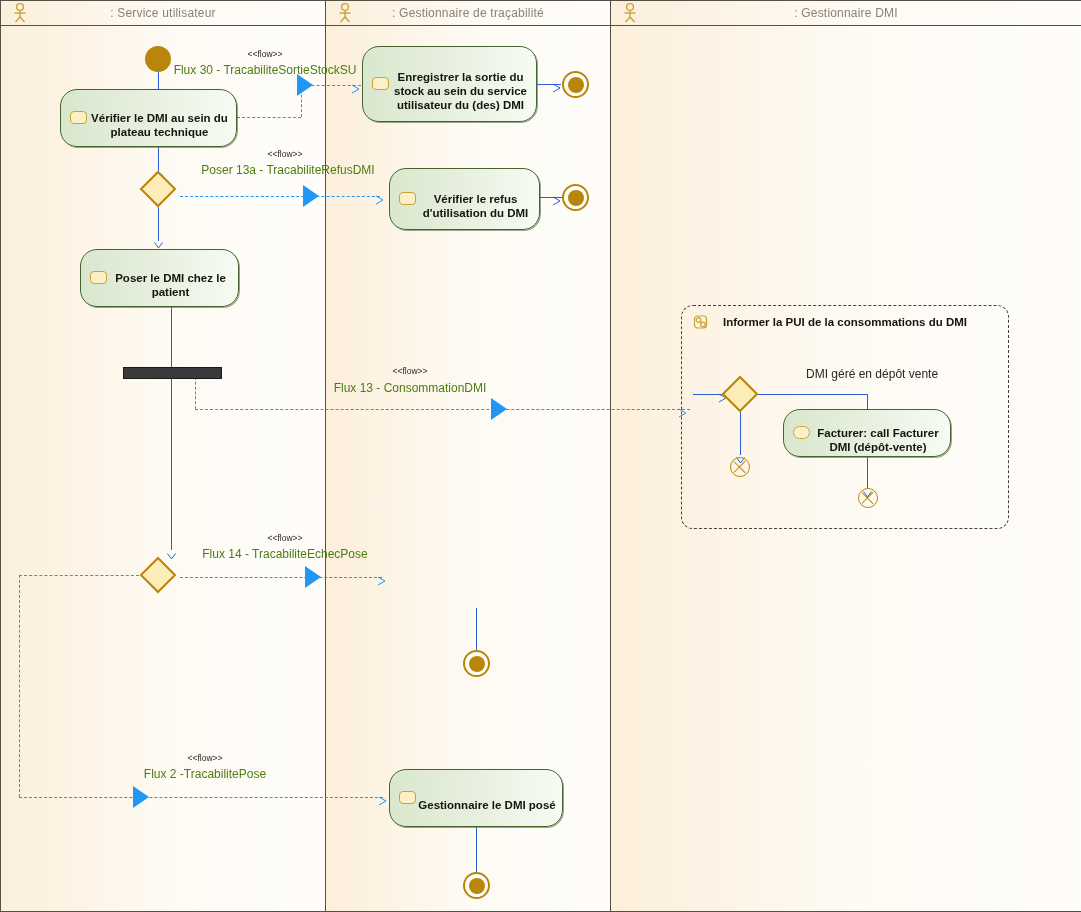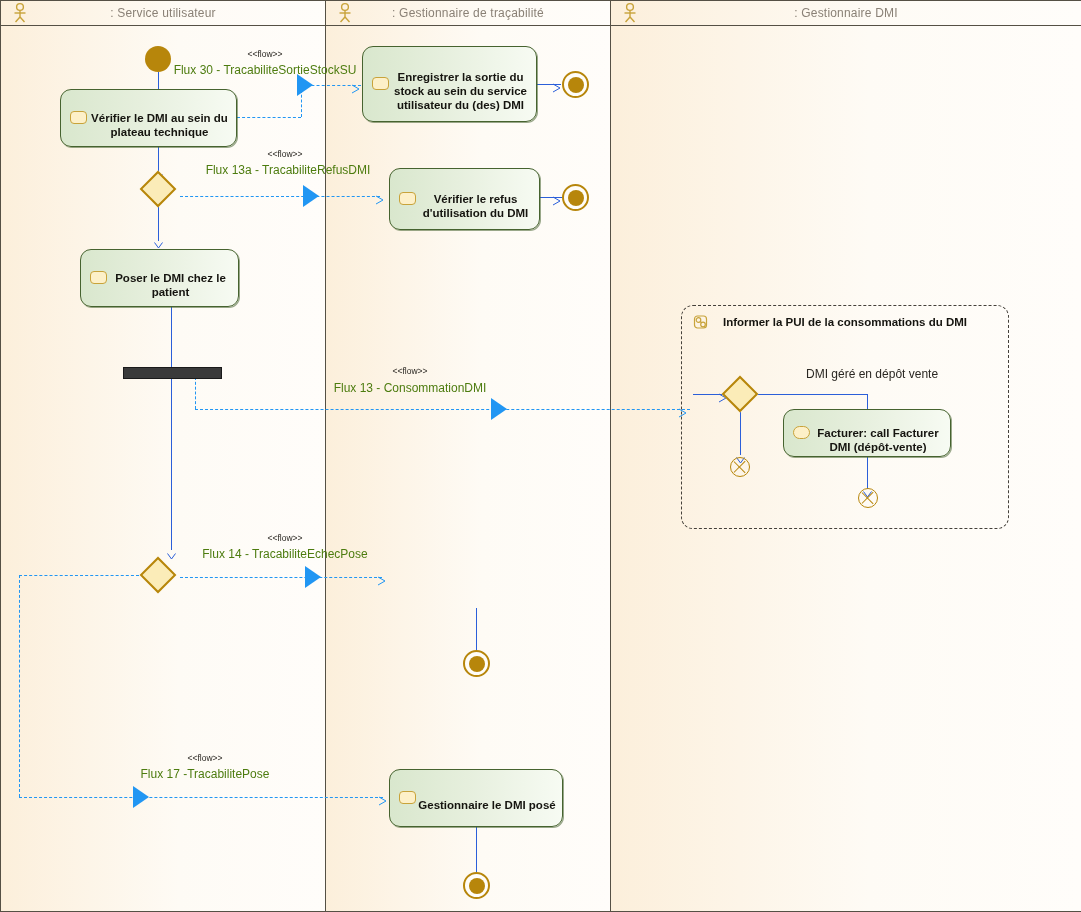--- a/index.html
+++ b/index.html
@@ -61,21 +61,21 @@
   .bottom-border {
     position: absolute;
     left: 0; top: 911px; width: 1081px; height: 1px;
     background: #555045;
   }
   
   .action {
     position: absolute;
     box-sizing: border-box;
     border: 1px solid #46632f;
-    border-radius: 11px;
+    border-radius: 17px;
     background: linear-gradient(to right, #d9e7cd 0%, #e6efdd 45%, #f7fbf3 100%);
     box-shadow: 1px 1px 0 rgba(70,99,47,0.55);
     display: flex;
     align-items: center;
     justify-content: center;
     padding: 16px 6px 2px 28px;
   }
   .action-label {
     font-size: 11.5px;
     font-weight: bold;
@@ -329,21 +329,21 @@
   <span class="flow-label" style="left:165px;top:63px;width:200px;">Flux 30 - TracabiliteSortieStockSU</span>
 
   <div class="dash-h" style="left:180px;top:196px;width:200px;"></div>
   <span class="big-arrow" style="left:303px;top:185px;"></span>
   <span style="position:absolute;left:375px;top:191px;">
     <svg viewBox="0 0 10 10" width="10" height="10">
         <polyline points="1,1 8,5 1,9" fill="none" stroke="#2196f3" stroke-width="1"></polyline>
       </svg>
   </span>
   <span class="flow-stereo" style="left:215px;top:149px;width:140px;">&lt;&lt;flow&gt;&gt;</span>
-  <span class="flow-label" style="left:193px;top:163px;width:190px;">Flux 13a - TracabiliteRefusDMI</span>
+  <span class="flow-label" style="left:193px;top:163px;width:190px;">Poser 13a - TracabiliteRefusDMI</span>
 
   <div class="dash-v" style="left:195px;top:377px;height:32px;"></div>
   <div class="dash-h" style="left:195px;top:409px;width:495px;"></div>
   <span class="big-arrow" style="left:491px;top:398px;"></span>
   <span style="position:absolute;left:678px;top:404px;">
     <svg viewBox="0 0 10 10" width="10" height="10">
         <polyline points="1,1 8,5 1,9" fill="none" stroke="#2196f3" stroke-width="1"></polyline>
       </svg>
   </span>
   <span class="flow-stereo" style="left:340px;top:366px;width:140px;">&lt;&lt;flow&gt;&gt;</span>
@@ -362,21 +362,21 @@
   <div class="dash-h" style="left:19px;top:575px;width:120px;"></div>
   <div class="dash-v" style="left:19px;top:575px;height:222px;"></div>
   <div class="dash-h" style="left:19px;top:797px;width:364px;"></div>
   <span class="big-arrow" style="left:133px;top:786px;"></span>
   <span style="position:absolute;left:378px;top:792px;">
     <svg viewBox="0 0 10 10" width="10" height="10">
         <polyline points="1,1 8,5 1,9" fill="none" stroke="#2196f3" stroke-width="1"></polyline>
       </svg>
   </span>
   <span class="flow-stereo" style="left:135px;top:753px;width:140px;">&lt;&lt;flow&gt;&gt;</span>
-  <span class="flow-label" style="left:110px;top:767px;width:190px;">Flux 17 -TracabilitePose</span>
+  <span class="flow-label" style="left:110px;top:767px;width:190px;">Flux 2 -TracabilitePose</span>
 
   <div class="seg h" style="left:537px;top:84px;width:24px;"></div>
   <span style="position:absolute;left:552px;top:79px;">
     <svg viewBox="0 0 10 10" width="10" height="10">
         <polyline points="1,1 8,5 1,9" fill="none" stroke="#2b5fd9" stroke-width="1"></polyline>
       </svg>
   </span>
 
   <div class="seg h" style="left:540px;top:197px;width:22px;"></div>
   <span style="position:absolute;left:552px;top:192px;">

